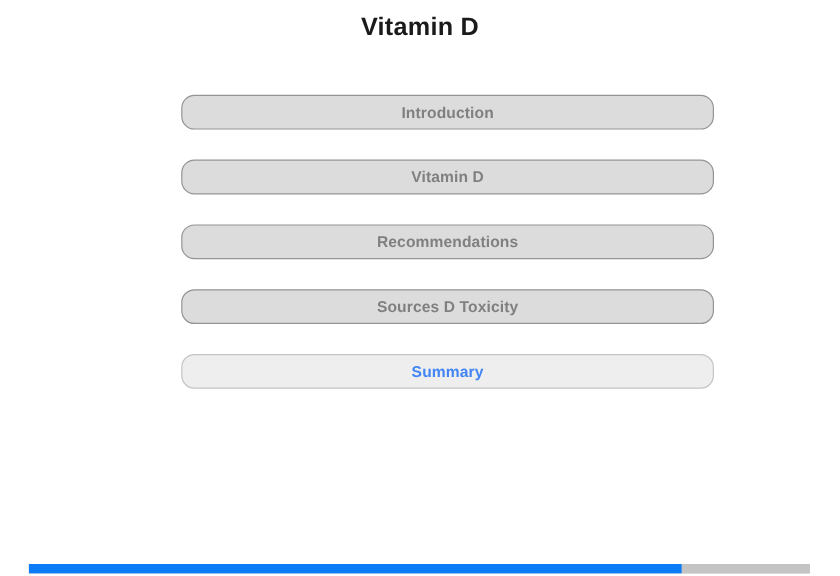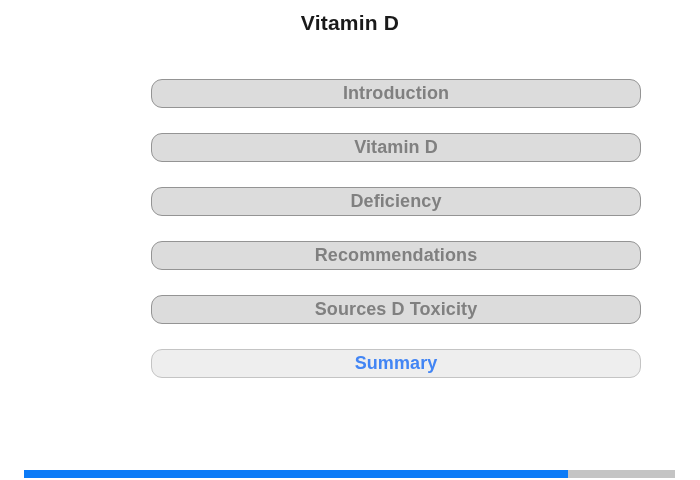--- a/index.html
+++ b/index.html
@@ -33,29 +33,29 @@
   }
   .nav-list {
     position: absolute;
     top: 79px;
     left: 151px;
     width: 408px;
   }
   .nav-button {
     box-sizing: border-box;
     display: block;
-    width: 490px;
+    width: 444px;
     height: 29px;
     margin-bottom: 25px;
     border: 1px solid #949494;
     border-radius: 11px;
     background: #dcdcdc;
     color: #808080;
     font-family: "Liberation Sans", sans-serif;
-    font-size: 18px;
+    font-size: 13px;
     font-weight: bold;
     text-align: center;
     line-height: 27px;
     padding: 0;
     cursor: pointer;
     letter-spacing: 0.1px;
   }
   .nav-button:last-child {
     margin-bottom: 12px;
     text-align: center;
@@ -82,21 +82,20 @@
 </head>
 <body>
 
 <div class="page">
 
   <div class="page-title">Vitamin D</div>
 
   <div class="nav-list">
     <button class="nav-button">Introduction</button>
     <button class="nav-button">Vitamin D</button>
-    <button class="nav-button">Deficiency</button>
     <button class="nav-button">Recommendations</button>
     <button class="nav-button">Sources D Toxicity</button>
     <button class="nav-button active">Summary</button>
   </div>
 
   <div class="progress-track" style="background: rgb(196, 196, 196);">
     <div class="progress-fill" style="width: 83.5%; background: rgb(11, 123, 247);"></div>
   </div>
 
 </div>

